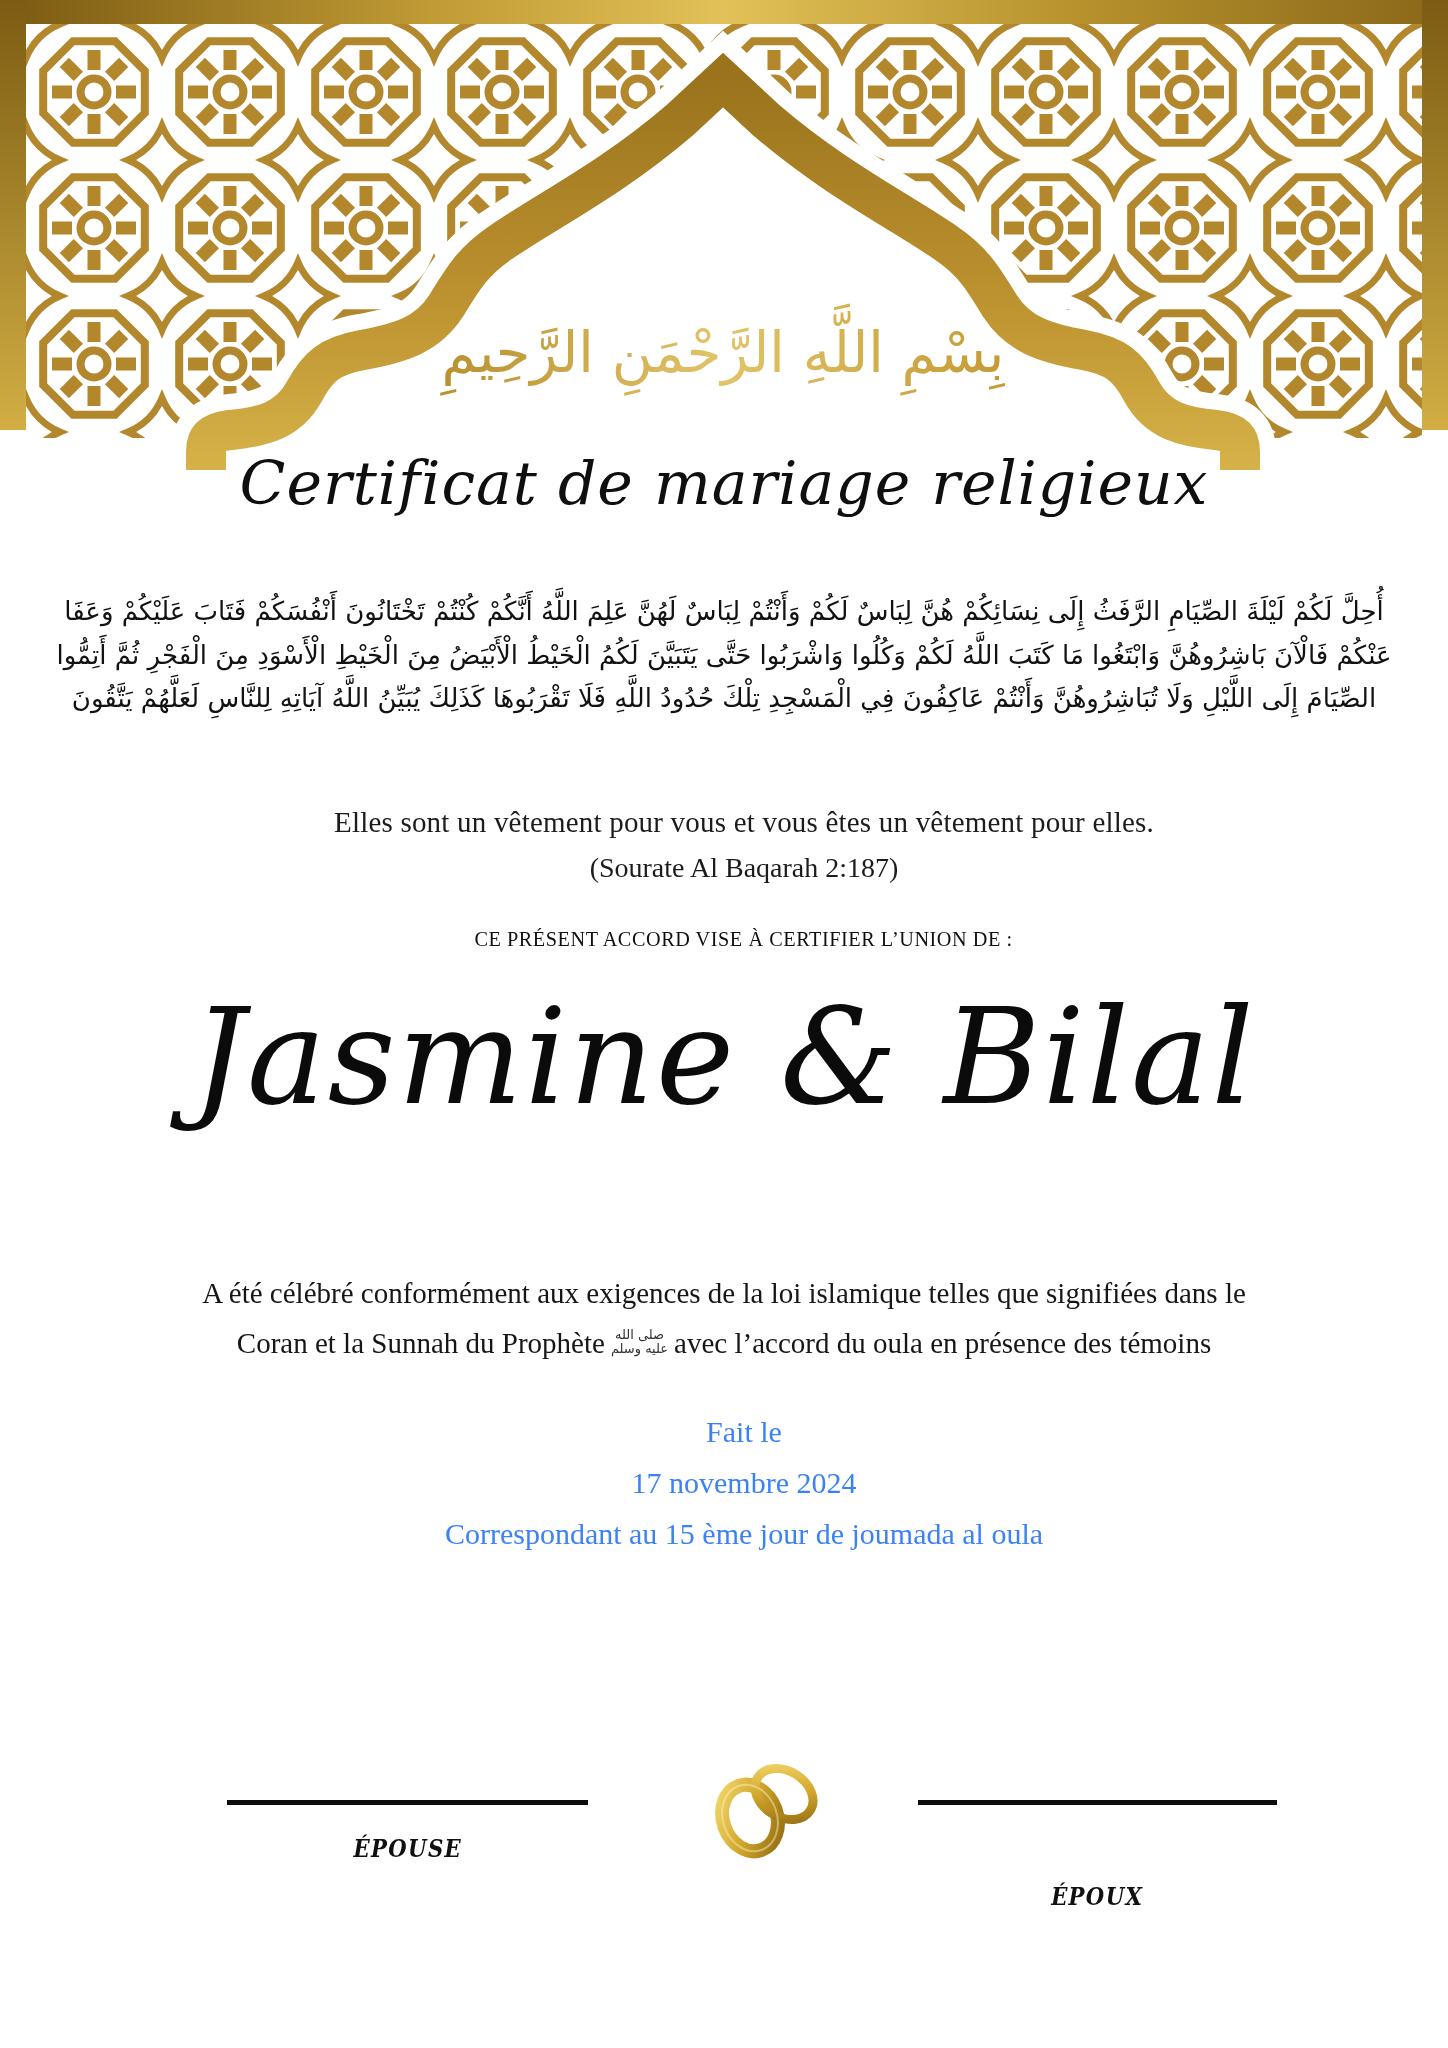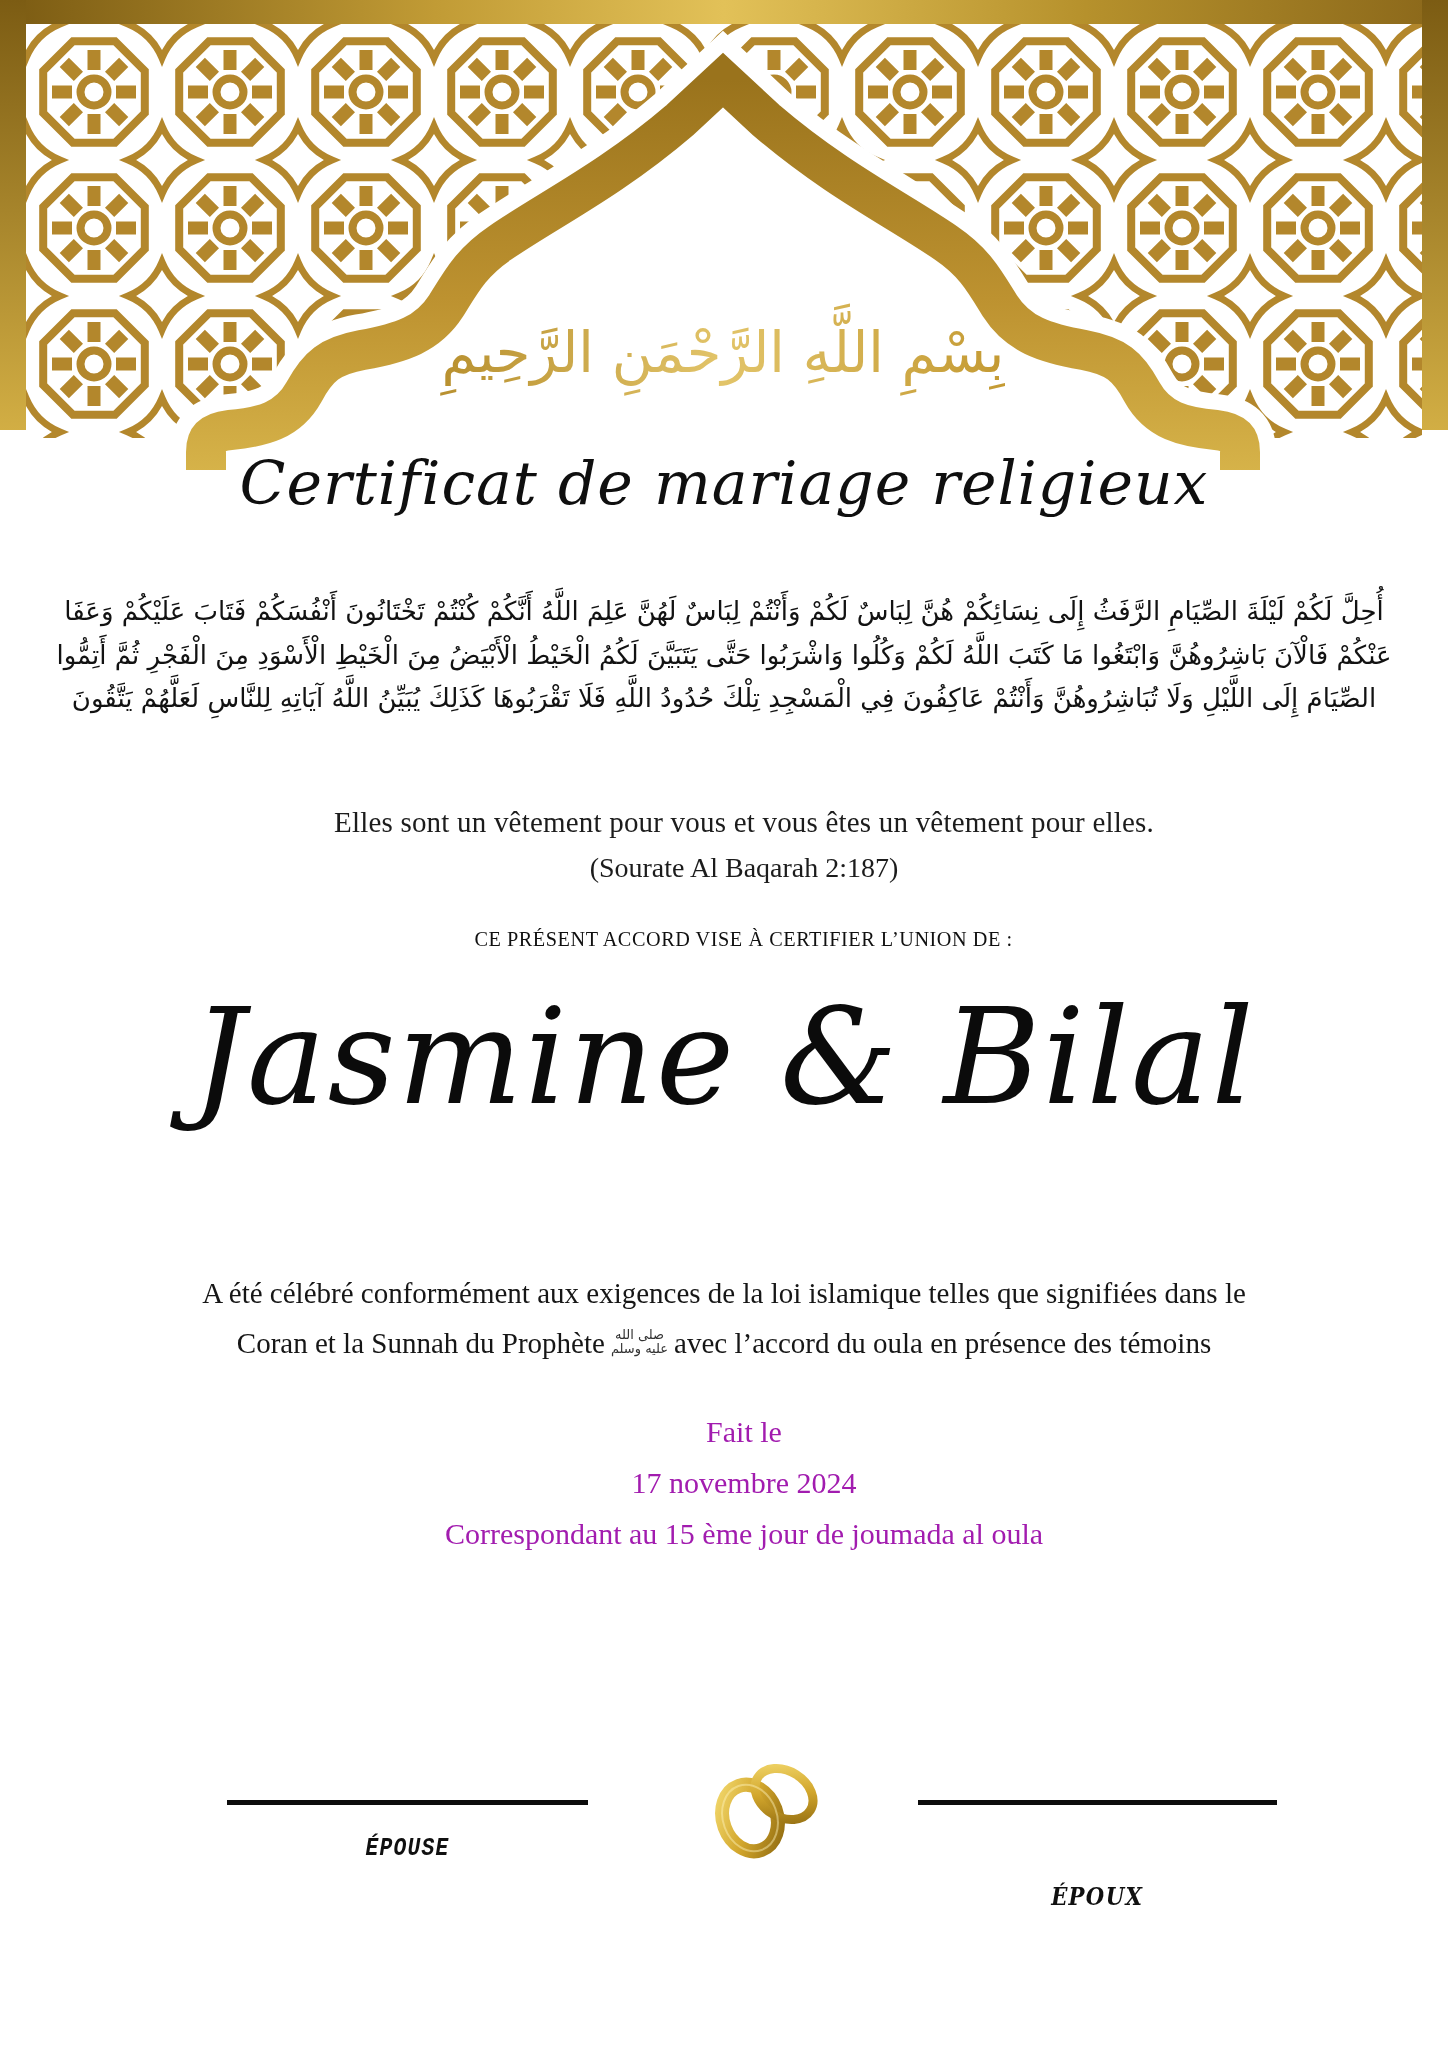--- a/index.html
+++ b/index.html
@@ -26,29 +26,29 @@
   .names{
     left:0;right:0;top:962px;font-family:"DejaVu Serif",serif;font-style:italic;
     font-size:132px;line-height:1.45;color:#0b0b0b;letter-spacing:2px;
   }
   .declaration{left:40px;right:40px;top:1268px;font-size:29px;line-height:1.74;color:#161616;}
   .pbuh{
     display:inline-block;vertical-align:middle;direction:rtl;
     font-family:"DejaVu Sans",sans-serif;font-size:13px;line-height:1.05;
     margin:0 6px;transform:translateY(-5px);color:#333;
   }
-  .dateblock{left:40px;right:0;top:1406px;font-size:30px;line-height:1.70;color:#a21caf;}
+  .dateblock{left:40px;right:0;top:1406px;font-size:30px;line-height:1.70;color:#3b82f6;}
   .sigline{height:5px;background:#0d0d0d;top:1800px;}
   .sigline.bride{left:227px;width:361px;}
   .sigline.groom{left:918px;width:359px;}
   .siglabel{
     top:1834px;font-family:"DejaVu Serif",serif;font-style:italic;font-weight:bold;
     font-size:25px;letter-spacing:1.5px;color:#101010;text-align:center;
   }
-  .siglabel.bride{left:227px;width:361px;font-family:Liberation Mono, monospace;}
+  .siglabel.bride{left:227px;width:361px;}
   .siglabel.groom{left:918px;width:359px;margin-top:48px;}
   .rings{left:698px;top:1746px;}
 </style>
 </head>
 <body>
 
 <div class="page">
 
   <svg class="header-svg" width="1448" height="470" viewBox="0 0 1448 470">
     <defs>

